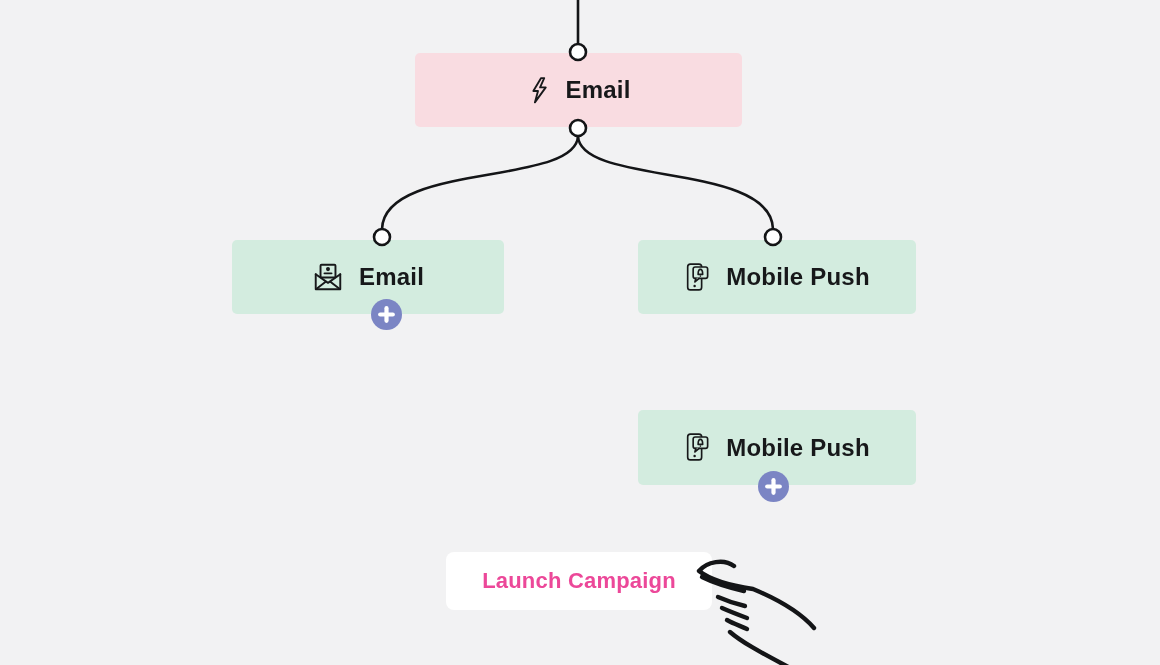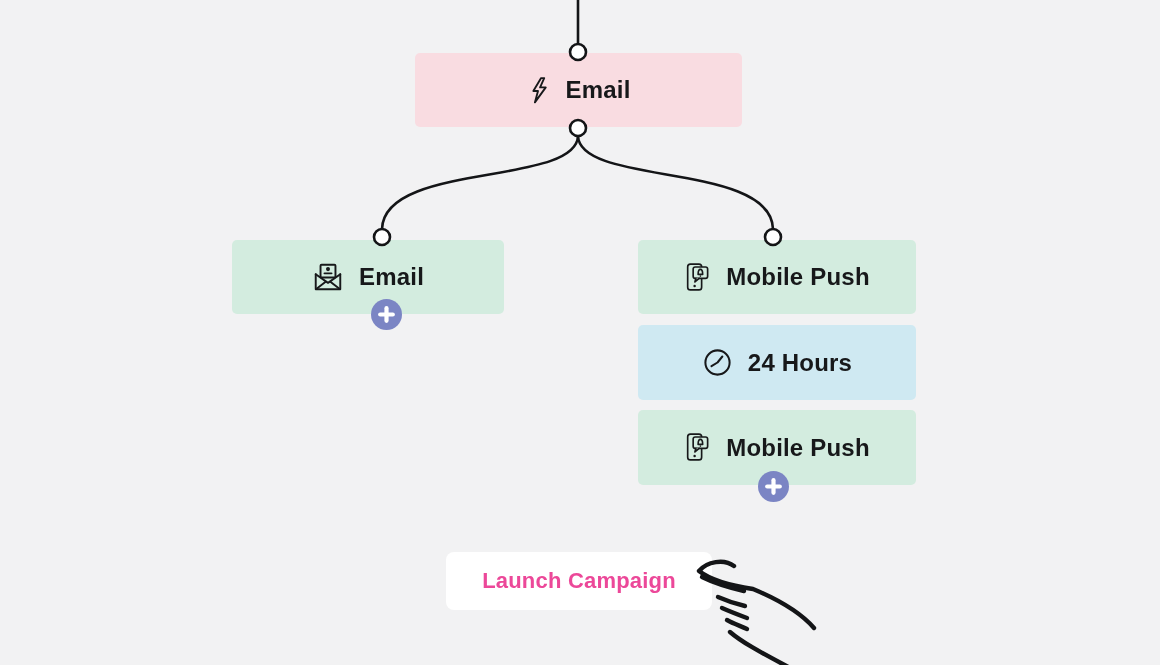--- a/index.html
+++ b/index.html
@@ -66,27 +66,20 @@
       <rect x="3.5" y="2" width="13.5" height="25" rx="2.6"></rect>
       <circle cx="10.2" cy="23.2" r="1.2" fill="#17181a" stroke="none"></circle>
       <rect x="8.8" y="4.8" width="14" height="11" rx="2" fill="#d3ecdf"></rect>
       <path d="M11.4 15.8 L10.5 19.2 L14.6 15.8" fill="#d3ecdf"></path>
       <path d="M13.6 12 q0 -4.8 2.2 -4.8 q2.2 0 2.2 4.8 z"></path>
       <circle cx="15.8" cy="13.6" r="0.8" fill="#17181a" stroke="none"></circle>
     </svg>
     <span>Mobile Push</span>
   </div>
 
-  <div class="node node-delay">
-    <svg width="31" height="31" viewBox="0 0 32 32" fill="none" stroke="#17181a" stroke-width="2.1" stroke-linecap="round" stroke-linejoin="round">
-      <circle cx="16" cy="16" r="12.5"></circle>
-      <path d="M9.8 19.8 L16 16 L21 9.8"></path>
-    </svg>
-    <span>24 Hours</span>
-  </div>
 
   <div class="node node-mp2">
     <svg width="27" height="31" viewBox="0 0 26 30" fill="none" stroke="#17181a" stroke-width="1.6" stroke-linejoin="round" stroke-linecap="round">
       <rect x="3.5" y="2" width="13.5" height="25" rx="2.6"></rect>
       <circle cx="10.2" cy="23.2" r="1.2" fill="#17181a" stroke="none"></circle>
       <rect x="8.8" y="4.8" width="14" height="11" rx="2" fill="#d3ecdf"></rect>
       <path d="M11.4 15.8 L10.5 19.2 L14.6 15.8" fill="#d3ecdf"></path>
       <path d="M13.6 12 q0 -4.8 2.2 -4.8 q2.2 0 2.2 4.8 z"></path>
       <circle cx="15.8" cy="13.6" r="0.8" fill="#17181a" stroke="none"></circle>
     </svg>

